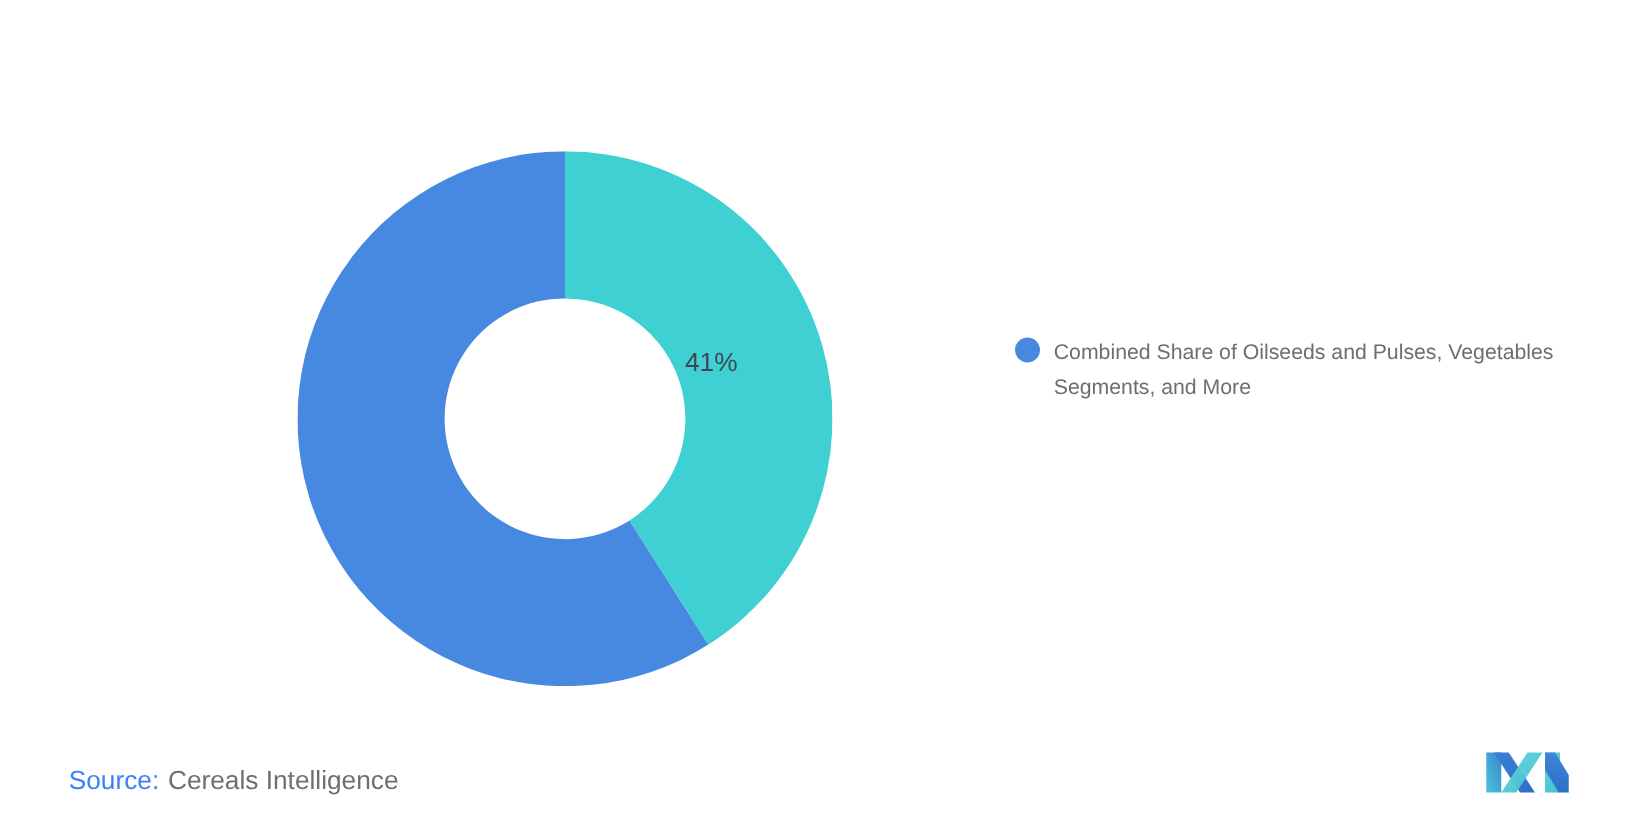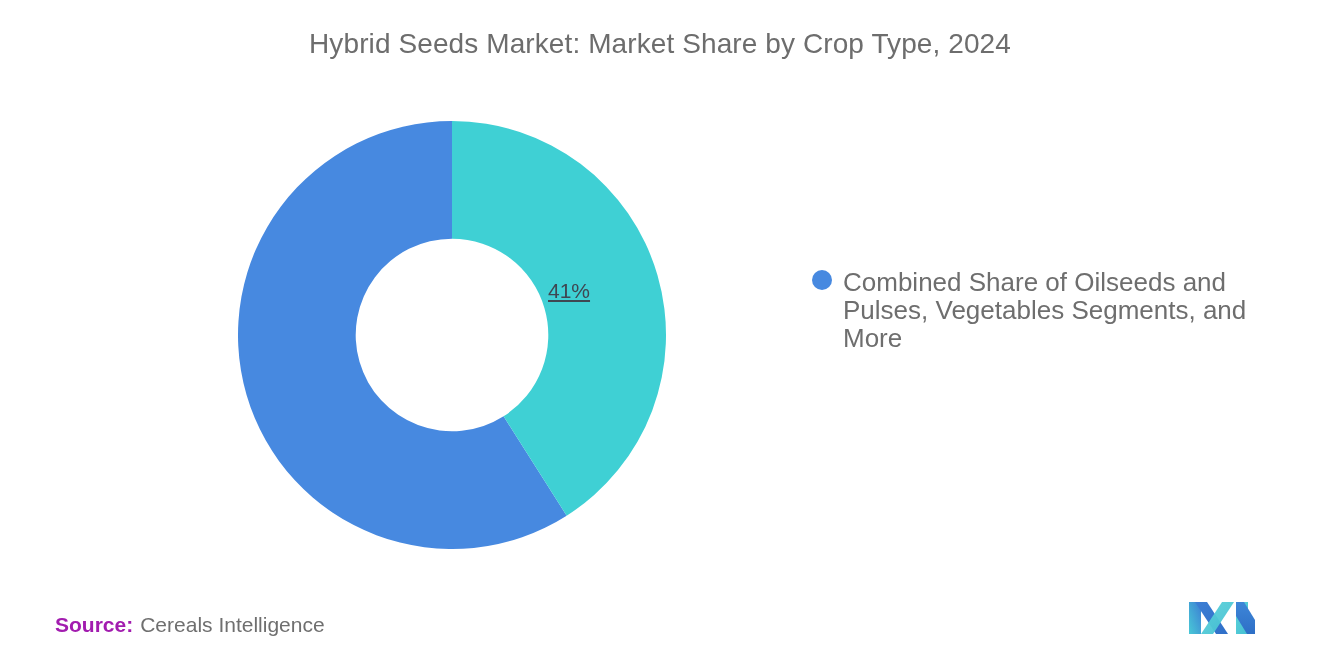--- a/index.html
+++ b/index.html
@@ -54,21 +54,20 @@
   }
 
   #donut-label-41 {
     position: absolute;
     left: 548px;
     top: 279px;
     font-size: 21px;
     font-weight: 400;
     color: #3f4752;
     white-space: nowrap;
-    text-decoration: underline;
   }
 
   
   #legend {
     position: absolute;
     left: 812px;
     top: 268px;
     width: 470px;
   }
   .legend-row {
@@ -78,39 +77,39 @@
   }
   .legend-swatch {
     flex: 0 0 auto;
     width: 20px;
     height: 20px;
     border-radius: 50%;
     margin-top: 2px;
     margin-right: 11px;
   }
   .legend-label {
-    font-size: 26px;
+    font-size: 17px;
     font-weight: 400;
     color: #6e6e6e;
     line-height: 28px;
     max-width: 420px;
   }
 
   
   #source-line {
     position: absolute;
     left: 55px;
     top: 613px;
     font-size: 21px;
     color: #555555;
     white-space: nowrap;
   }
   #source-label {
-    font-weight: 700;
-    color: #a21caf;
+    font-weight: 400;
+    color: #3b82f6;
     text-align: right;
   }
   #source-value {
     font-weight: 400;
     color: #6f6f6f;
     margin-left: 7px;
   }
 
   
   #brand-logo {
@@ -119,21 +118,20 @@
     top: 598px;
     width: 72px;
     height: 40px;
   }
 </style>
 </head>
 <body>
 
 <div id="figure">
 
-  <div id="chart-title">Hybrid Seeds Market: Market Share by Crop Type, 2024</div>
 
   <div id="donut-wrap">
     <svg id="donut-svg" viewBox="0 0 428 428">
 
       <path id="slice-0" d="M 328.6669341255053 394.6861760574312 A 214 214 0 1 1 213.99999999999997 0 L 213.99999999999997 117.7 A 96.3 96.3 0 1 0 265.6001203564774 295.30877922584403 Z" fill="#4789E0"></path>
 
       <path id="slice-1" d="M 214 0 A 214 214 0 0 1 328.6669341255053 394.6861760574312 L 265.6001203564774 295.30877922584403 A 96.3 96.3 0 0 0 214 117.7 Z" fill="#3FD0D4"></path>
     </svg>
   </div>
 

